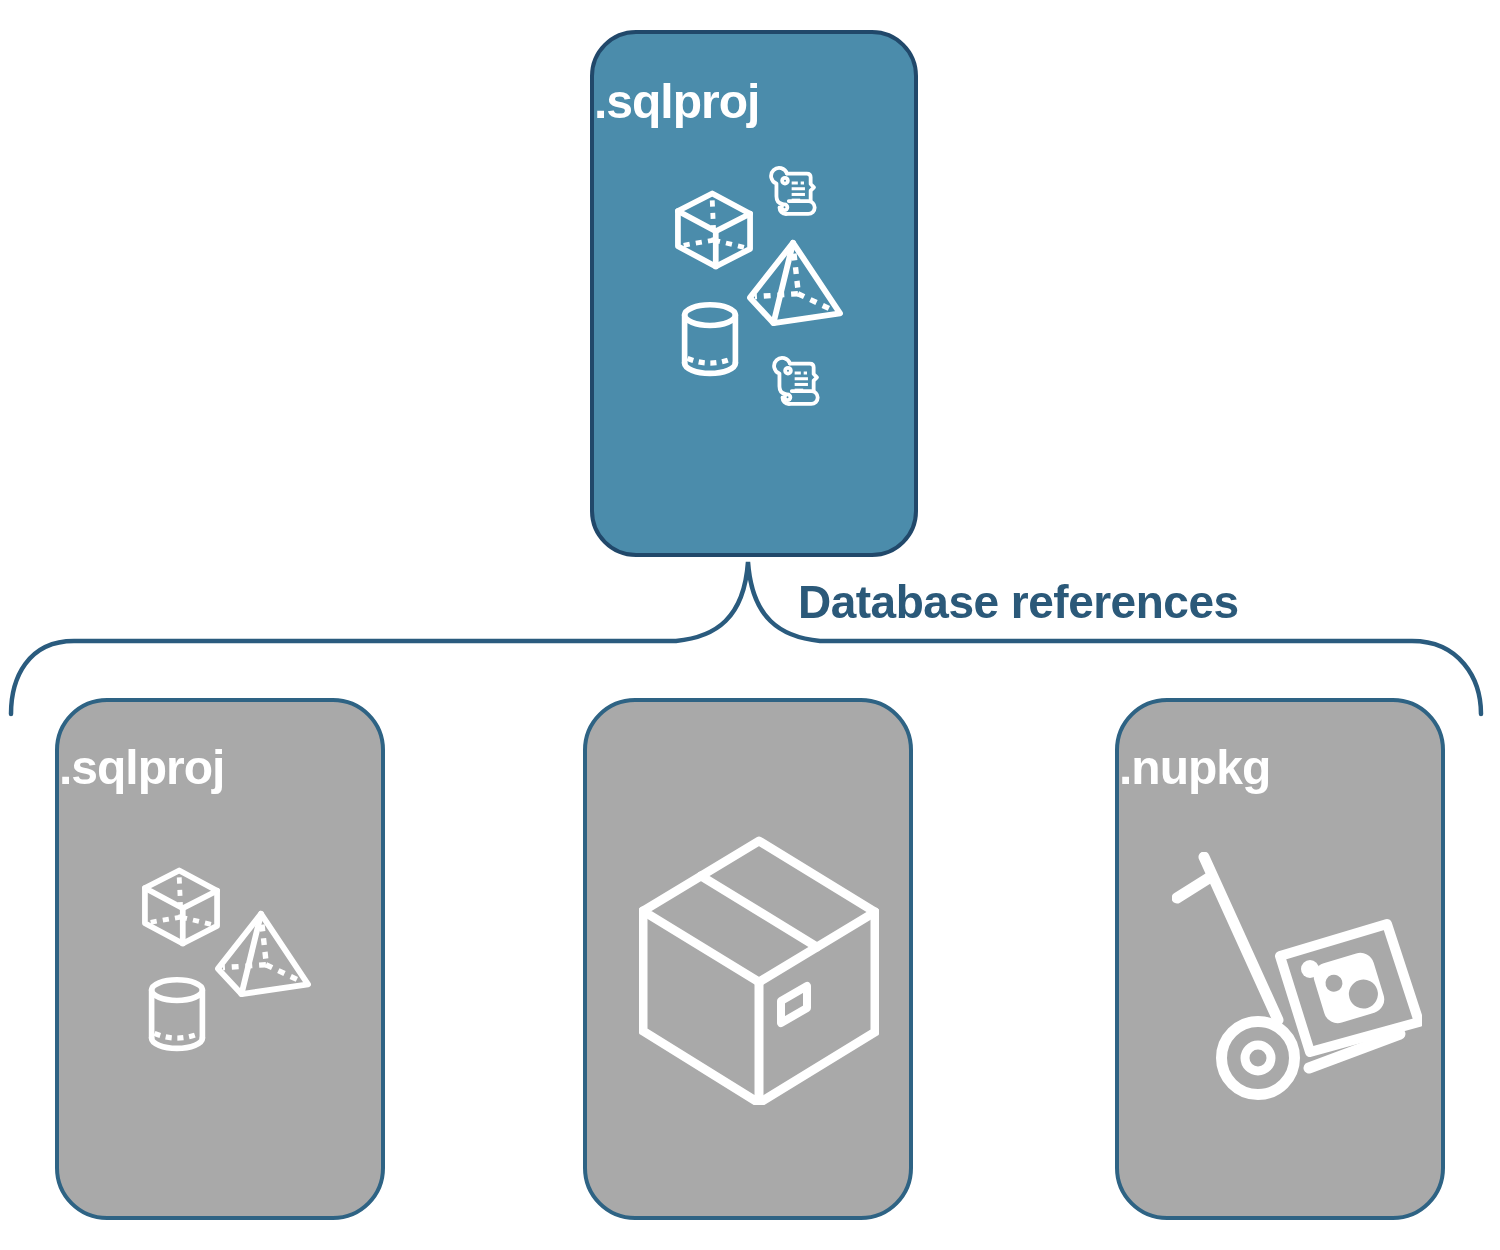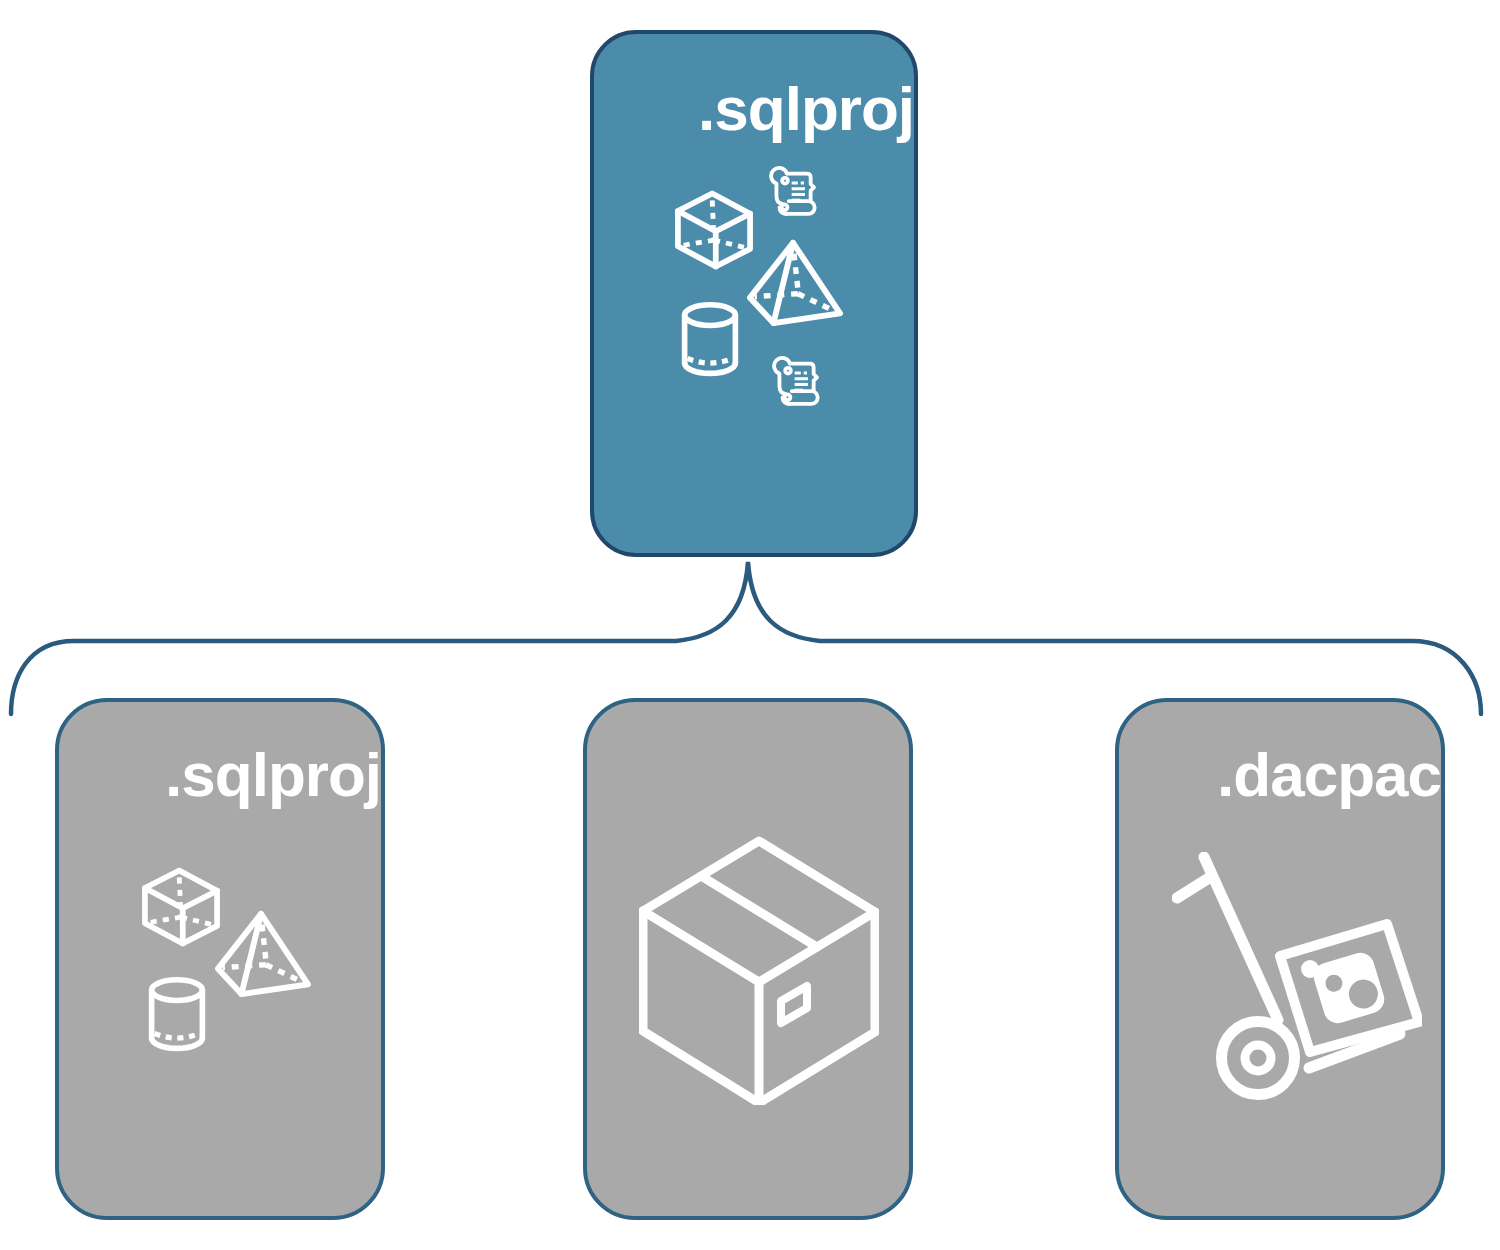--- a/index.html
+++ b/index.html
@@ -13,22 +13,22 @@
     background:#4B8CAB;border:4px solid #21486A;border-radius:46px;
   }
   .node-child{
     top:698px;width:330px;height:522px;
     background:#A9A9A9;border:4px solid #2E6384;border-radius:52px;
   }
   .node-child-1{left:55px;}
   .node-child-2{left:583px;}
   .node-child-3{left:1115px;}
   .node-title{
-    margin:0;text-align:right;color:#ffffff;font-weight:700;
-    font-size:62px;line-height:1;letter-spacing:-1px;
+    margin:0;text-align:left;color:#ffffff;font-weight:700;
+    font-size:48px;line-height:1;letter-spacing:-1px;
   }
   .node-root .node-title{margin-top:44px;}
   .node-child .node-title{margin-top:42px;}
   .icon{position:absolute;}
   
   .t-scroll1{left:172px;top:131px;width:57px;height:57px;}
   .t-cube  {left:76px; top:148px;width:88px;height:88px;}
   .t-pyr   {left:150px;top:201px;width:102px;height:92px;}
   .t-cyl   {left:83px; top:267px;width:66px;height:79px;}
   .t-scroll2{left:175px;top:321px;width:57px;height:57px;}
@@ -128,20 +128,21 @@
   </defs>
 </svg>
 
 <div class="stage">
 
   <svg class="brace" viewBox="0 0 1500 1250">
     <path d="M11,714 C11,678 28,641 74,641 L676,641 C716,637 744,618 748,562
              C752,618 780,637 820,641 L1412,641 C1459,641 1481,678 1481,714" fill="none" stroke="#2A5B7E" stroke-width="4.5" stroke-linecap="round"></path>
   </svg>
 
+  <div class="connector-label">Database references</div>
 
   <section class="node node-root">
     <h2 class="node-title">.sqlproj</h2>
     <svg class="icon t-scroll1">
         <use href="#i-scroll"></use>
       </svg>
     <svg class="icon t-cube">
         <use href="#i-cube"></use>
       </svg>
     <svg class="icon t-pyr">
@@ -168,19 +169,19 @@
       </svg>
   </section>
 
   <section class="node node-child node-child-2">
     <svg class="icon b-package">
         <use href="#i-package"></use>
       </svg>
   </section>
 
   <section class="node node-child node-child-3">
-    <h2 class="node-title">.dacpac</h2>
+    <h2 class="node-title">.nupkg</h2>
     <svg class="icon b-truck">
         <use href="#i-handtruck"></use>
       </svg>
   </section>
 
 </div>
 
 </body></html>

